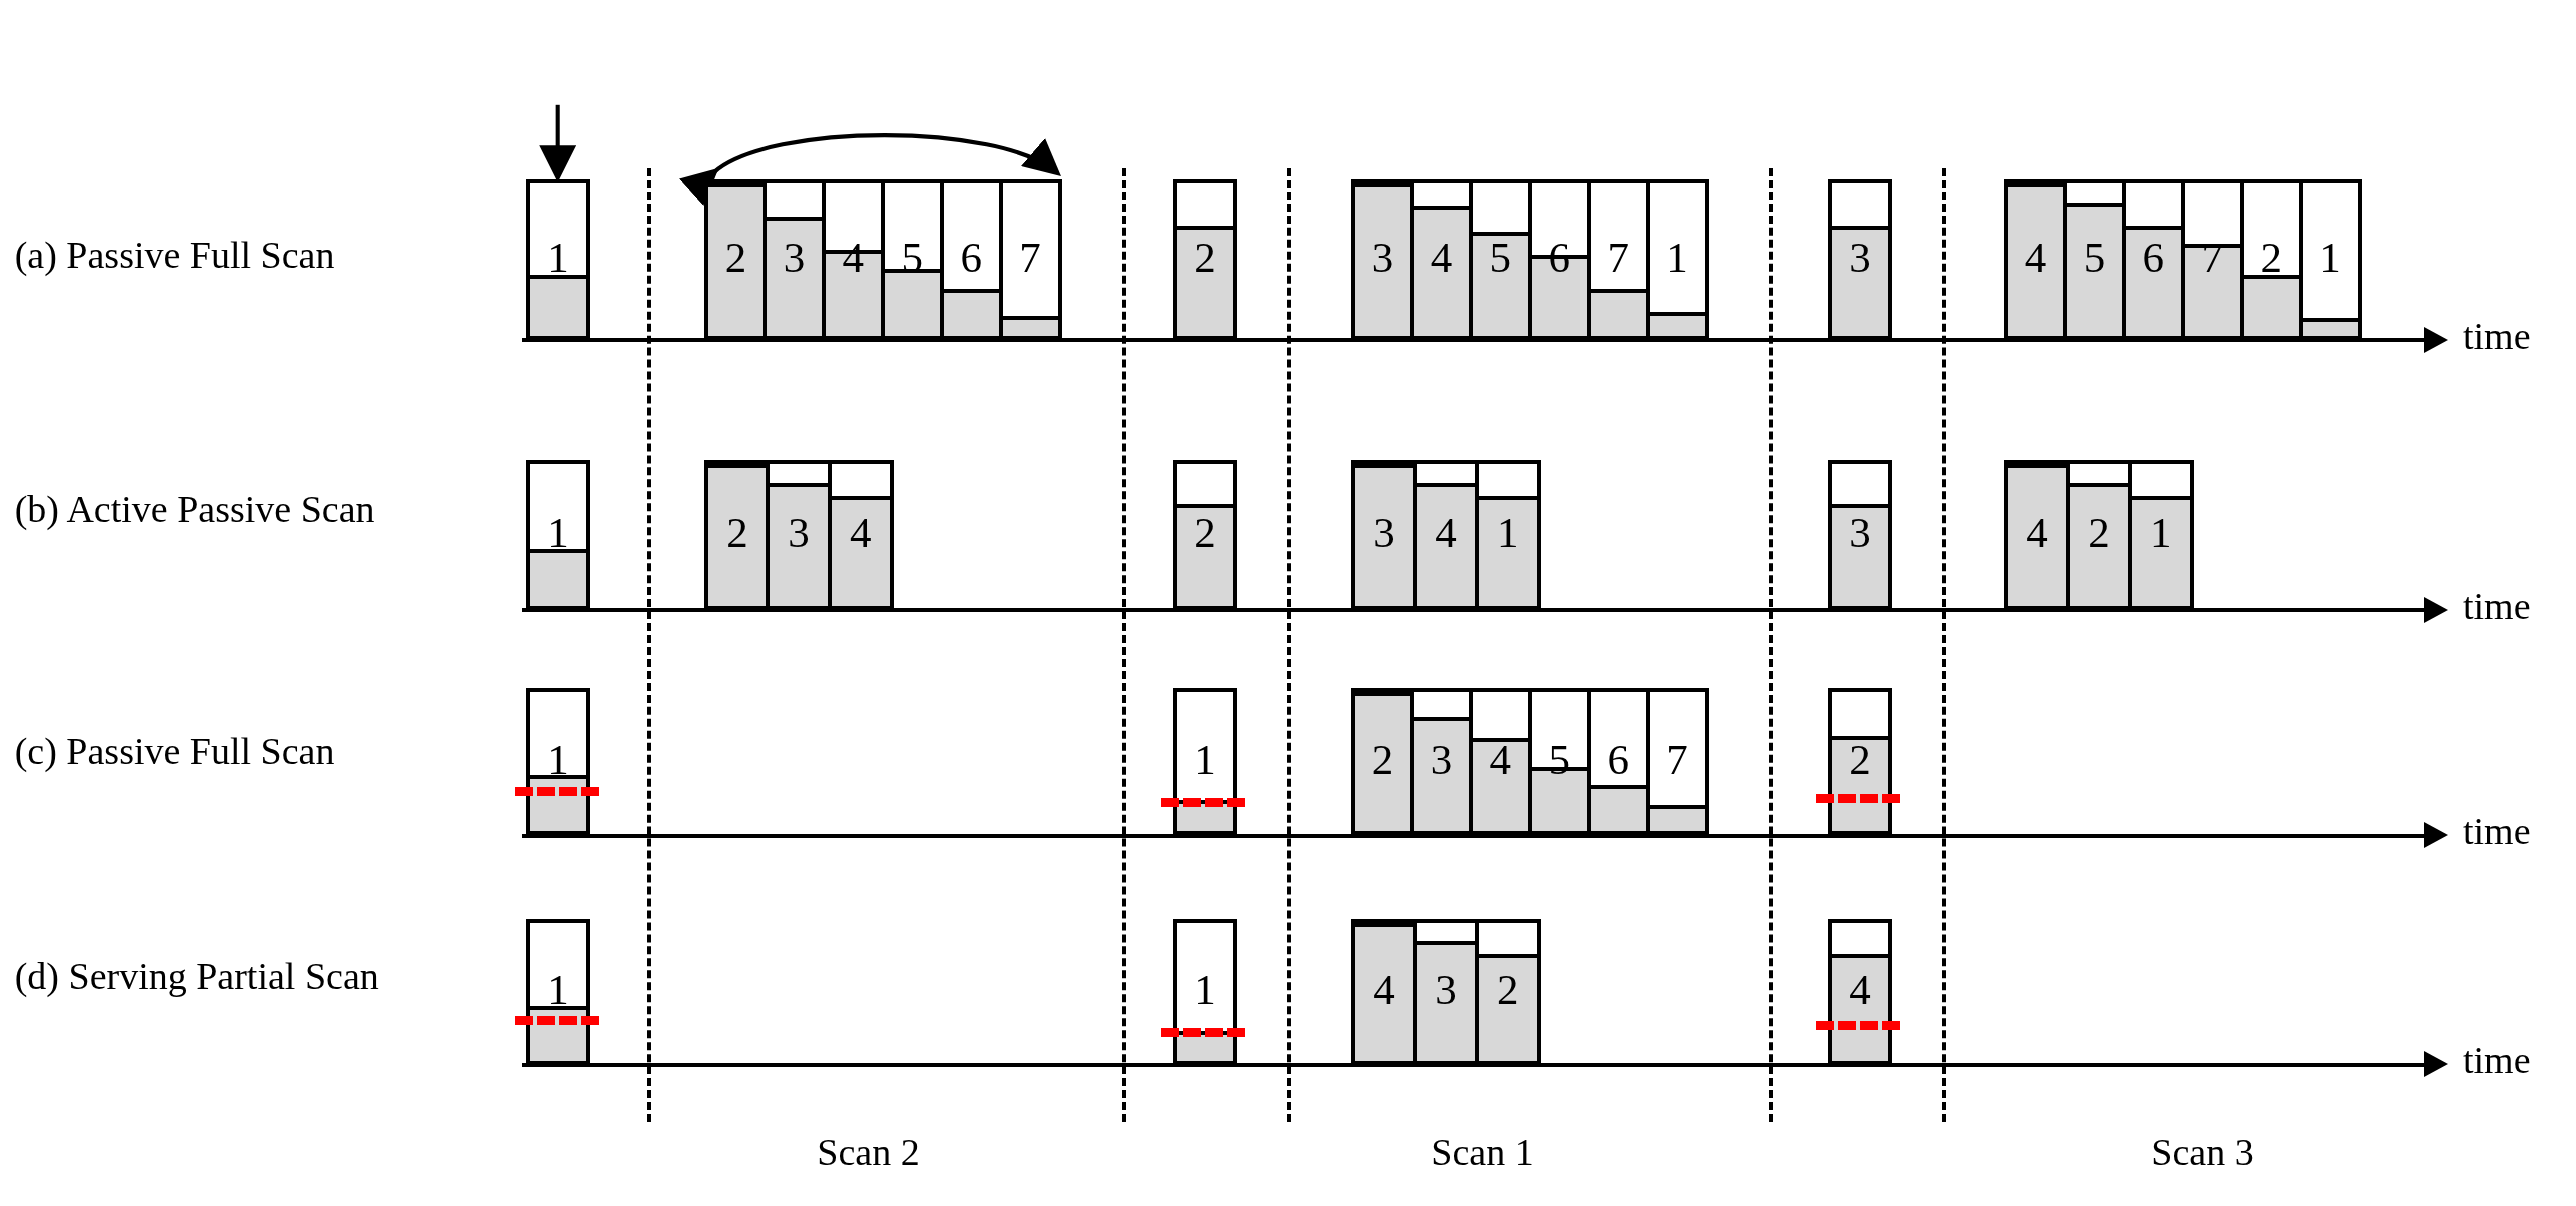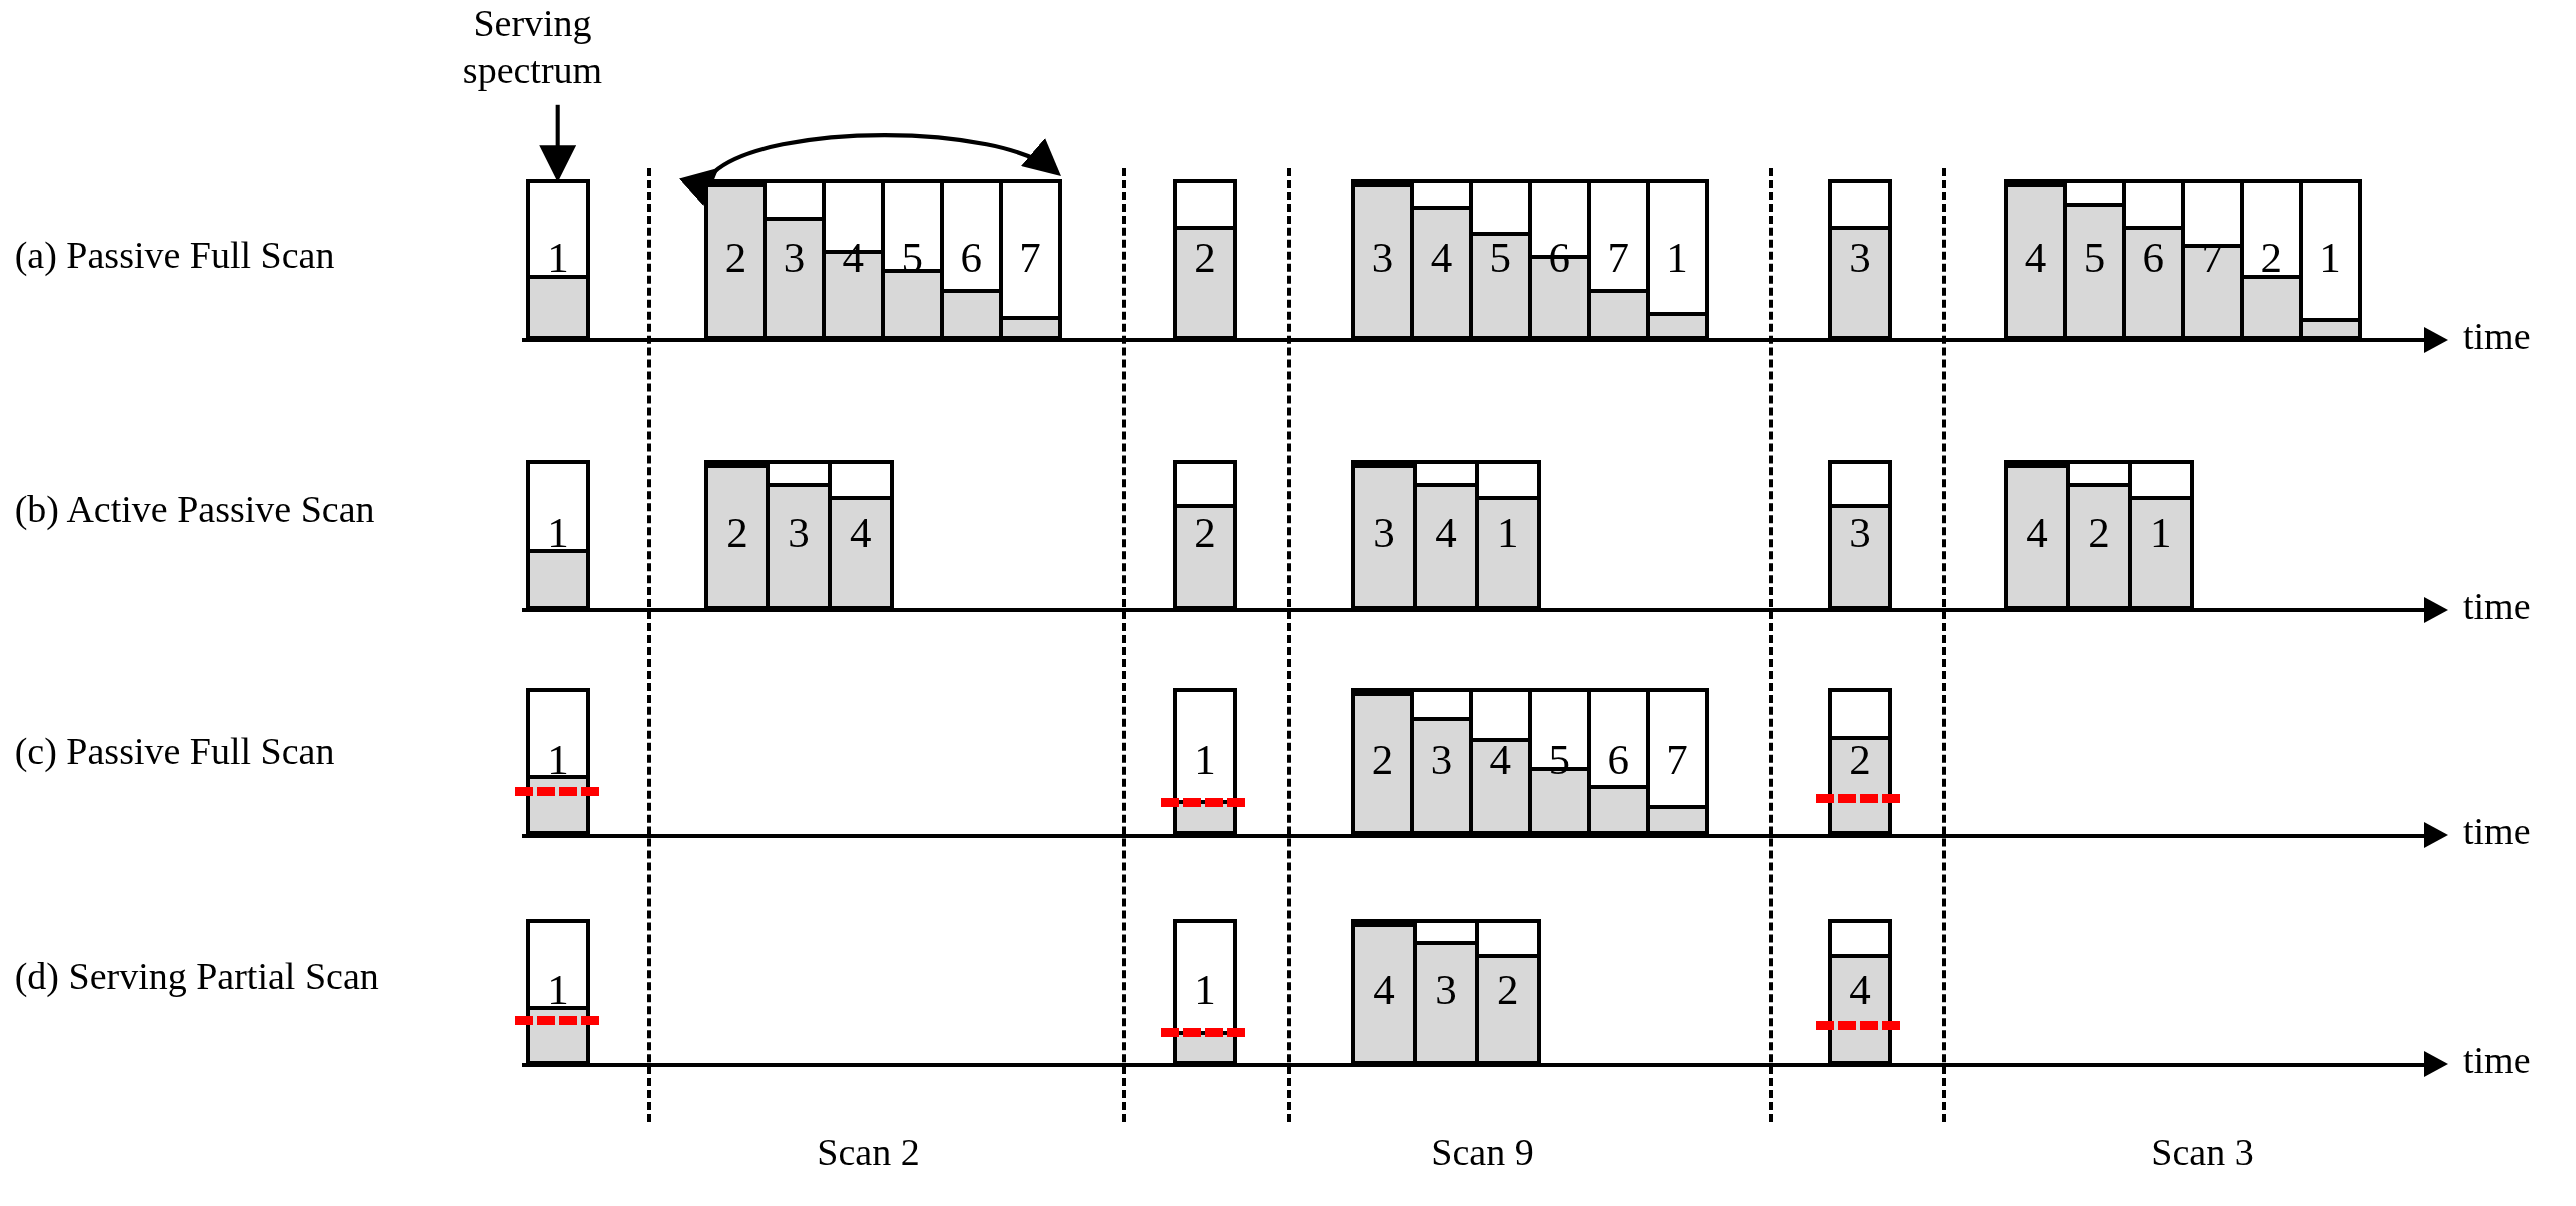--- a/index.html
+++ b/index.html
@@ -32,22 +32,20 @@
   .redline{position:absolute;height:0;border-top:9px dashed #ff0000;z-index:5;}
 
   
   .scan-caption{position:absolute;font-family:"Liberation Serif",serif;font-size:38px;white-space:nowrap;text-align:center;}
 </style>
 </head>
 <body>
 
 <div id="stage">
 
-  <div class="anno-text" style="left:426px;top:0px;width:213px;">Serving
-spectrum</div>
 
 
   <svg class="anno-svg" viewBox="0 0 3146 1473">
     <defs>
       <marker id="ah" markerWidth="9" markerHeight="9" refX="7.5" refY="4.5" orient="auto">
         <path d="M0,0 L9,4.5 L0,9 z" fill="#000"></path>
       </marker>
     </defs>
 
     <line x1="681" y1="128" x2="681" y2="215" stroke="#000" stroke-width="5" marker-end="url(#ah)"></line>
@@ -311,17 +309,17 @@
       <div class="redline" style="border-top-color: rgb(255, 0, 0); left: 1816px; width: 84px; top: 1021px;"></div>
       <div class="bargroup" style="left: 1828px; bottom: 0px; top: 919px; height: 146px; width: 64px;">
         <div class="bar" style="width: 64px; height: 146px;">
           <div class="fill" style="height: 107px; background: rgb(216, 216, 216);"></div>
           <div class="num" style="position: absolute; left: 0px; right: 0px; text-align: center; top: 45px;">4</div>
         </div>
       </div>
     </div>
 
   <div class="scan-caption" style="left:762px;top:1130px;width:213px;">Scan 2</div>
-  <div class="scan-caption" style="left:1376px;top:1130px;width:213px;">Scan 9</div>
+  <div class="scan-caption" style="left:1376px;top:1130px;width:213px;">Scan 1</div>
   <div class="scan-caption" style="left:2096px;top:1130px;width:213px;">Scan 3</div>
 
 </div>
 
 
 </body></html>

